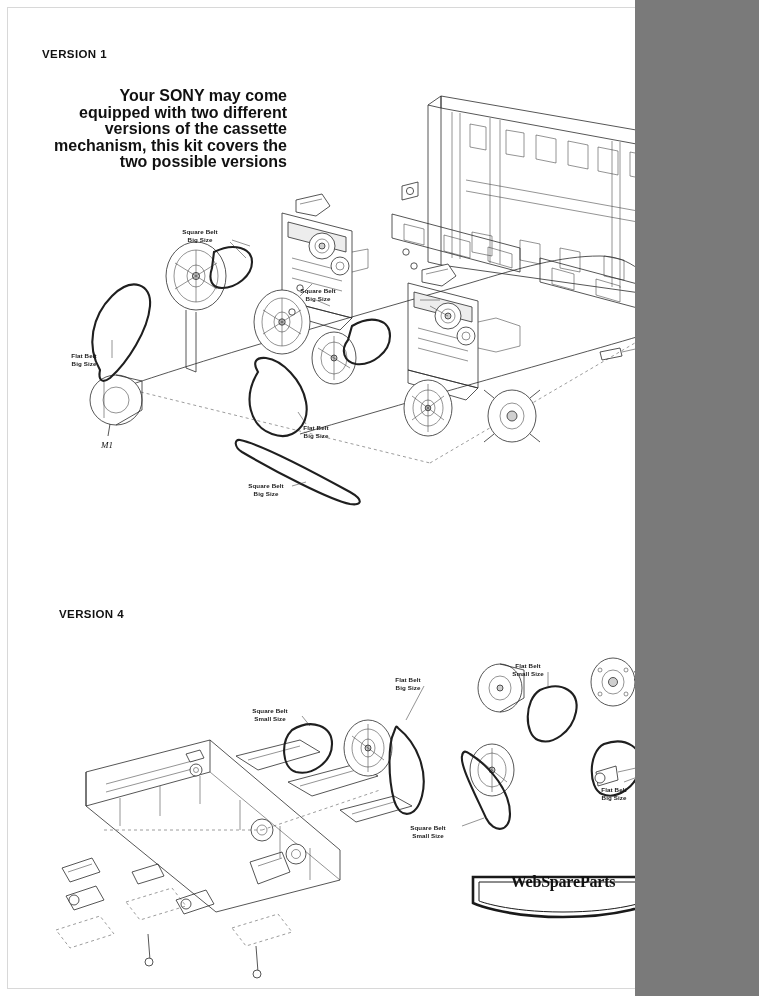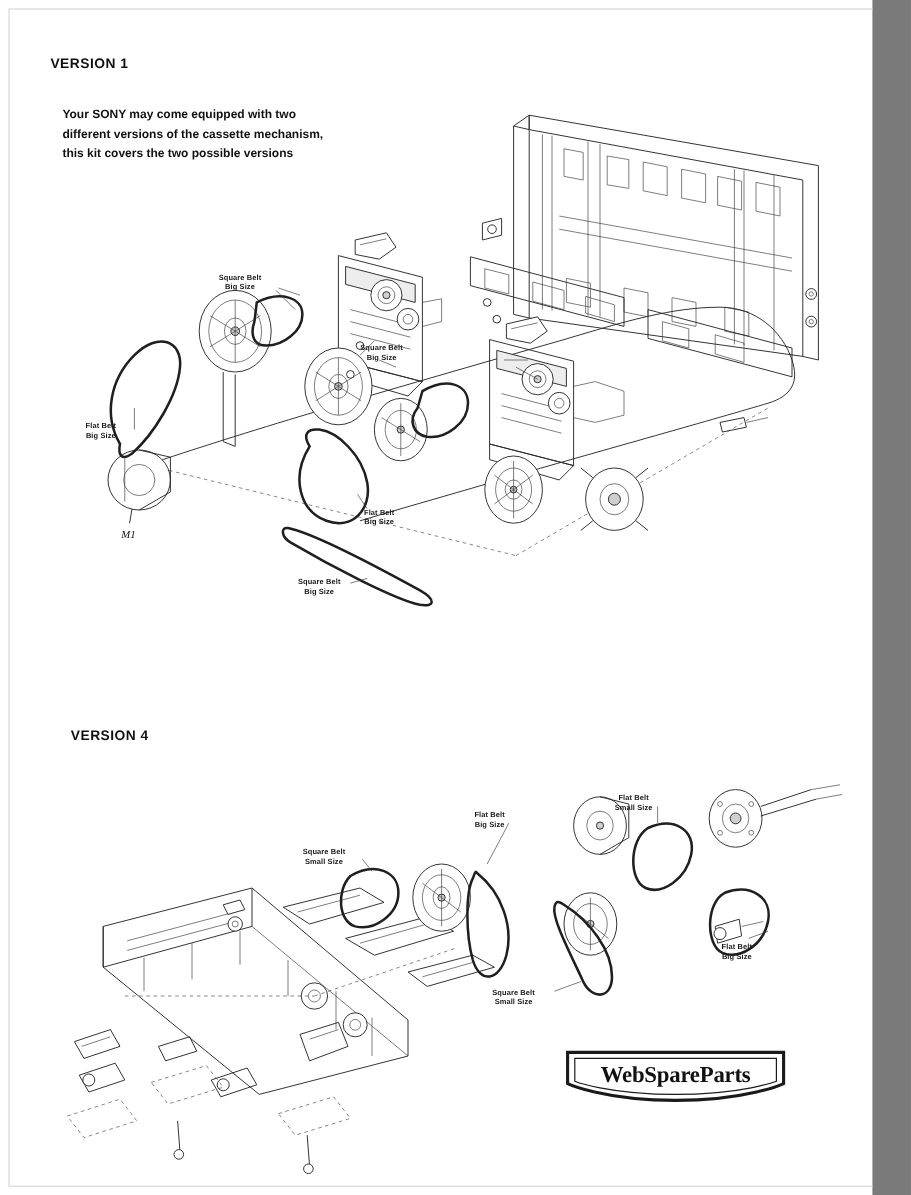--- a/index.html
+++ b/index.html
@@ -5,21 +5,21 @@
   html, body {
     margin: 0;
     padding: 0;
     background: #7a7a7a;
   }
   body {
     font-family: "Liberation Sans", sans-serif;
   }
   #page {
     position: relative;
-    width: 727px;
+    width: 635px;
     height: 996px;
     background: #ffffff;
     overflow: hidden;
   }
   .border-frame {
     position: absolute;
     left: 7px;
     top: 7px;
     width: 745px;
     height: 982px;
@@ -36,24 +36,25 @@
     white-space: nowrap;
   }
   #version1-title { left: 42px; top: 48px; }
   #version2-title { left: 59px; top: 608px; }
 
   #intro-note {
     position: absolute;
     left: 52px;
     top: 88px;
     width: 235px;
-    font-size: 10px;
+    font-size: 16px;
     font-weight: bold;
     line-height: 16.5px;
     color: #111;
+    text-align: right;
   }
 
   
   .lbl {
     position: absolute;
     font-size: 6.2px;
     font-weight: bold;
     line-height: 8px;
     color: #1a1a1a;
     letter-spacing: 0.1px;
@@ -94,26 +95,26 @@
     height: 48px;
   }
   #logo-shape {
     position: absolute;
     left: 0; top: 0;
     width: 200px; height: 48px;
   }
   #logo-text {
     position: absolute;
     left: 0;
-    top: 13px;
+    top: 0;
     width: 200px;
     text-align: center;
     font-family: "Liberation Serif", serif;
     font-weight: bold;
-    font-size: 19px;
+    font-size: 16px;
     color: #111;
     letter-spacing: -0.2px;
   }
   #site-url {
     position: absolute;
     left: 424px;
     top: 933px;
     width: 280px;
     text-align: center;
     font-weight: bold;

